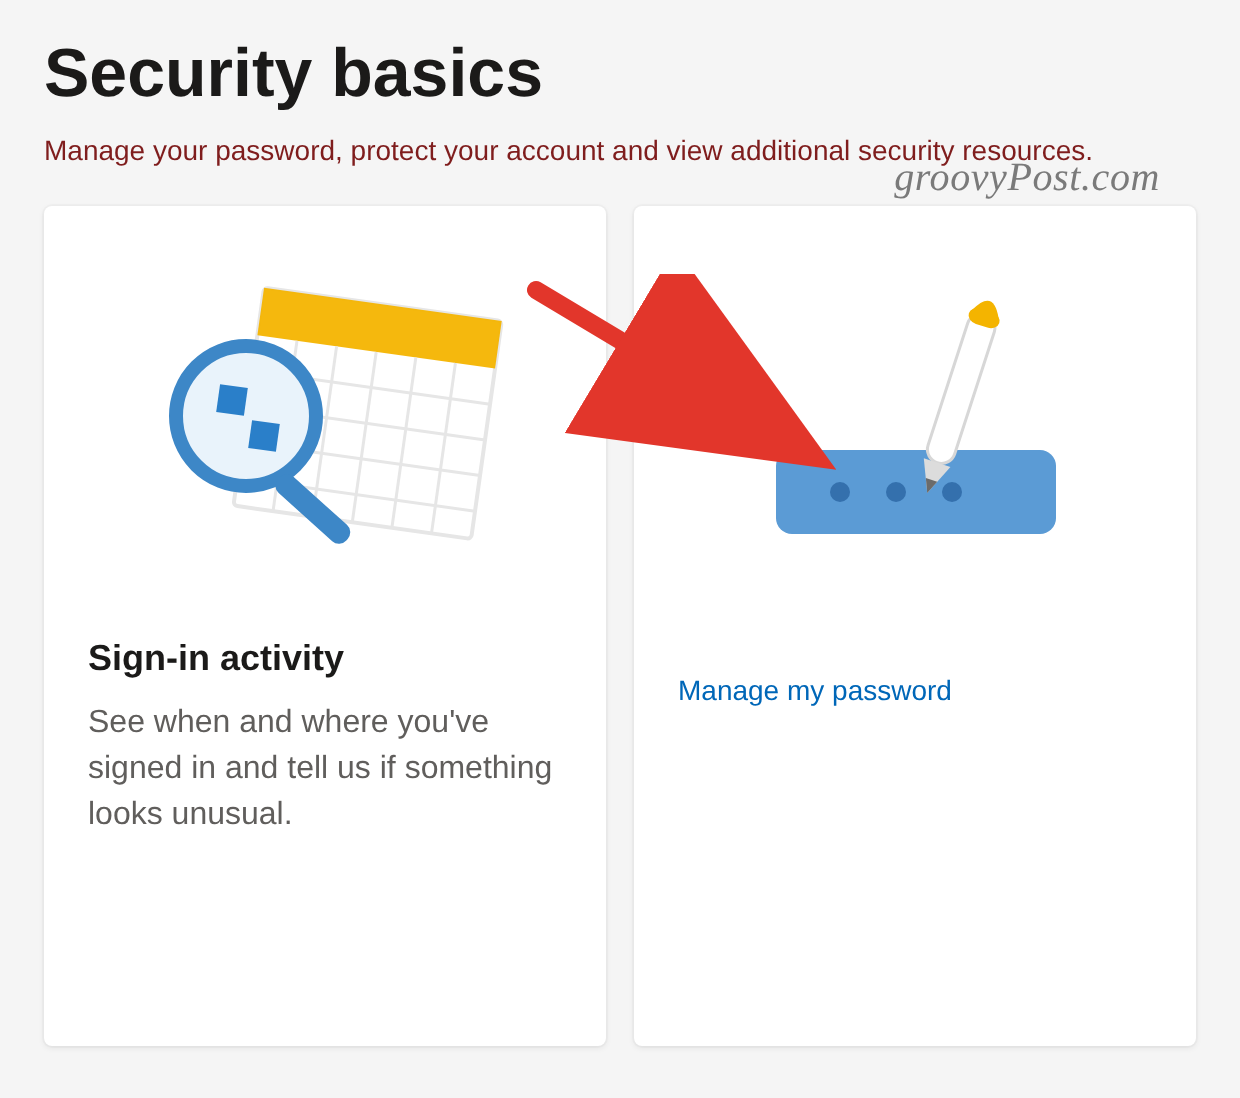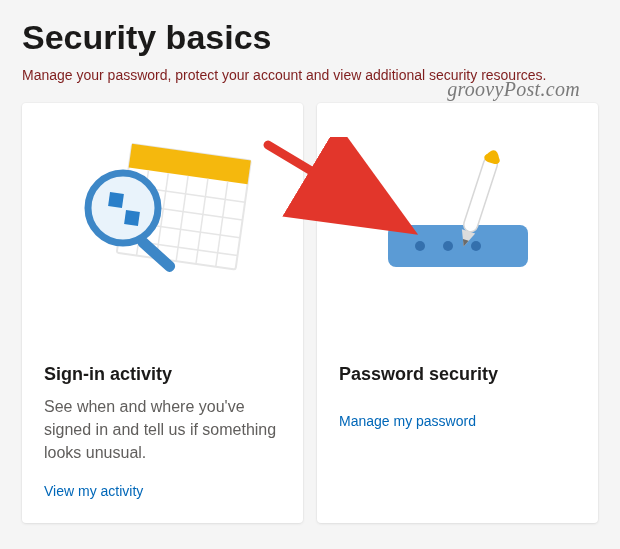--- a/index.html
+++ b/index.html
@@ -53,21 +53,20 @@
       display: flex;
       align-items: center;
       justify-content: center;
       margin-bottom: 4px;
     }
     .card-title {
       font-size: 18px;
       font-weight: 600;
       color: #1b1a19;
       margin-bottom: 10px;
-      margin-top: 45px;
     }
     .card-desc {
       font-size: 16px;
       line-height: 1.45;
       color: #605e5c;
       flex: 1;
     }
     .card-link {
       font-size: 14px;
       color: #0067b8;
@@ -116,21 +115,20 @@
           <circle cx="50" cy="45" r="35" fill="#e9f3fb" stroke="#3d87c7" stroke-width="7"></circle>
           <rect x="70" y="72" width="46" height="11" rx="5" fill="#3d87c7" transform="rotate(42 70 72)"></rect>
 
           <rect x="36" y="30" width="14" height="14" fill="#2a7fc9" transform="rotate(8 43 37)"></rect>
           <rect x="52" y="48" width="14" height="14" fill="#2a7fc9" transform="rotate(8 59 55)"></rect>
         </g>
       </svg>
     </div>
     <h2 class="card-title">Sign-in activity</h2>
     <p class="card-desc">See when and where you've signed in and tell us if something looks unusual.</p>
-    <a class="card-link">View my activity</a>
   </div>
 
   <div class="card">
     <div class="card-illustration">
       <svg width="220" height="170" viewBox="0 0 220 170">
 
         <rect x="40" y="90" width="140" height="42" rx="8" fill="#5b9bd5"></rect>
 
         <circle cx="72" cy="111" r="5" fill="#3470ad"></circle>
         <circle cx="100" cy="111" r="5" fill="#3470ad"></circle>
@@ -138,21 +136,20 @@
 
         <g transform="translate(138 20) rotate(18 0 0)">
           <rect x="0" y="0" width="14" height="78" rx="7" fill="#ffffff" stroke="#d7d7d7" stroke-width="1.5"></rect>
           <path d="M0 0 Q7 -14 14 0 Z" fill="#f4b400"></path>
           <rect x="-1" y="-2" width="16" height="8" rx="5" fill="#f4b400"></rect>
           <polygon points="0,78 14,78 7,94" fill="#dcdcdc"></polygon>
           <polygon points="4,87 10,87 7,94" fill="#6b6b6b"></polygon>
         </g>
       </svg>
     </div>
-    <h2 class="card-title">Password security</h2>
     <a class="card-link">Manage my password</a>
   </div>
 
 </div>
 
 <svg class="arrow-overlay" width="180" height="120">
   <defs>
     <marker id="arrowhead" markerWidth="14" markerHeight="12" refX="11" refY="6" orient="auto">
       <polygon points="0 0, 14 6, 0 12" fill="#e2362b"></polygon>
     </marker>

